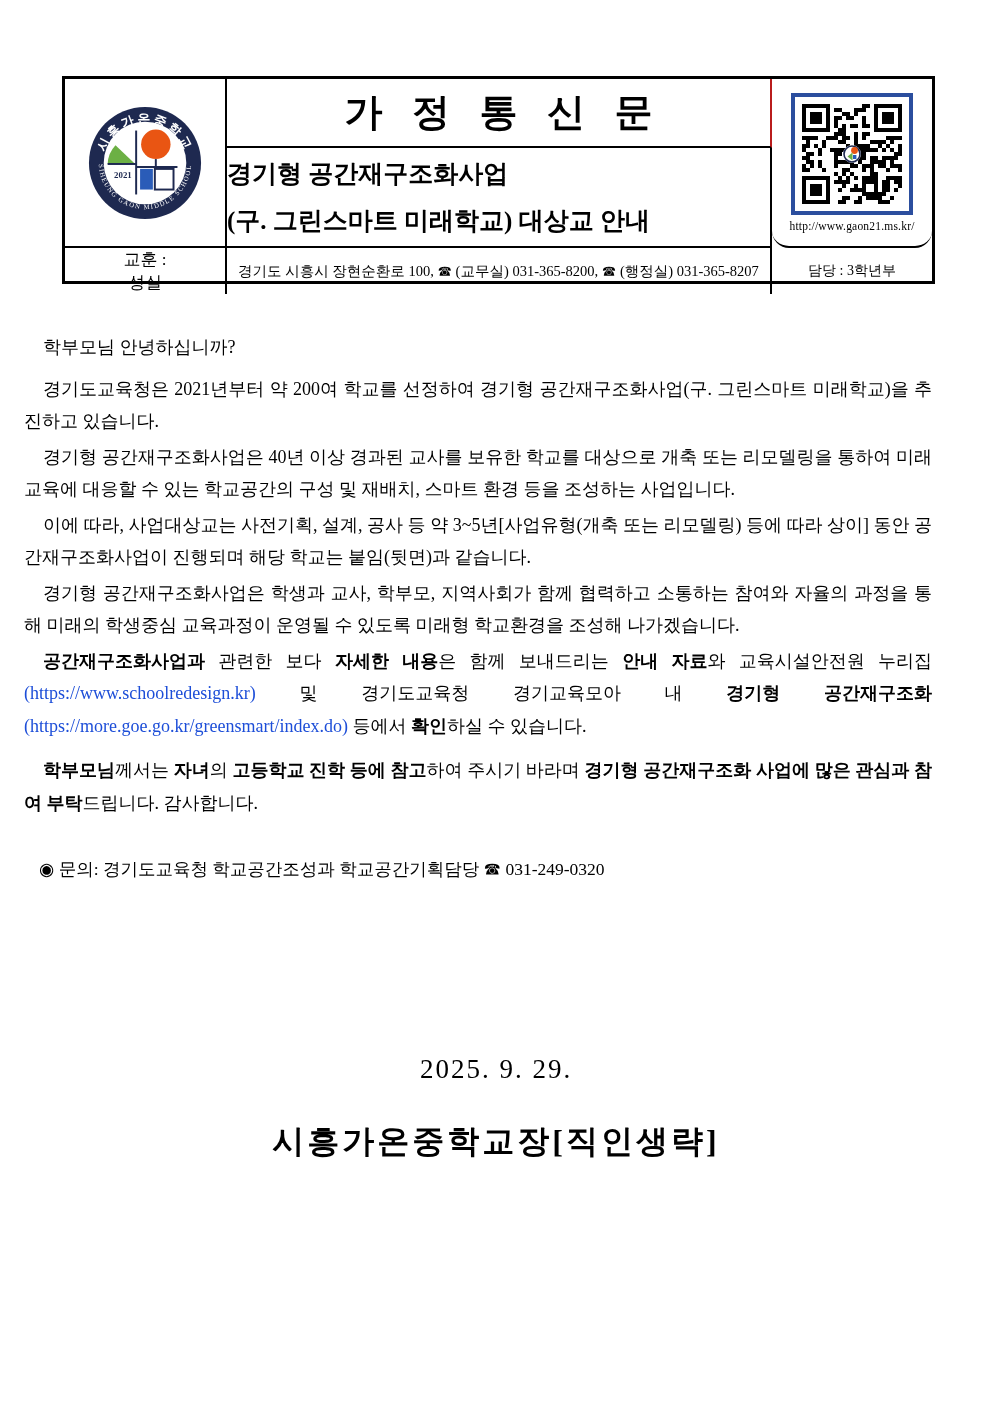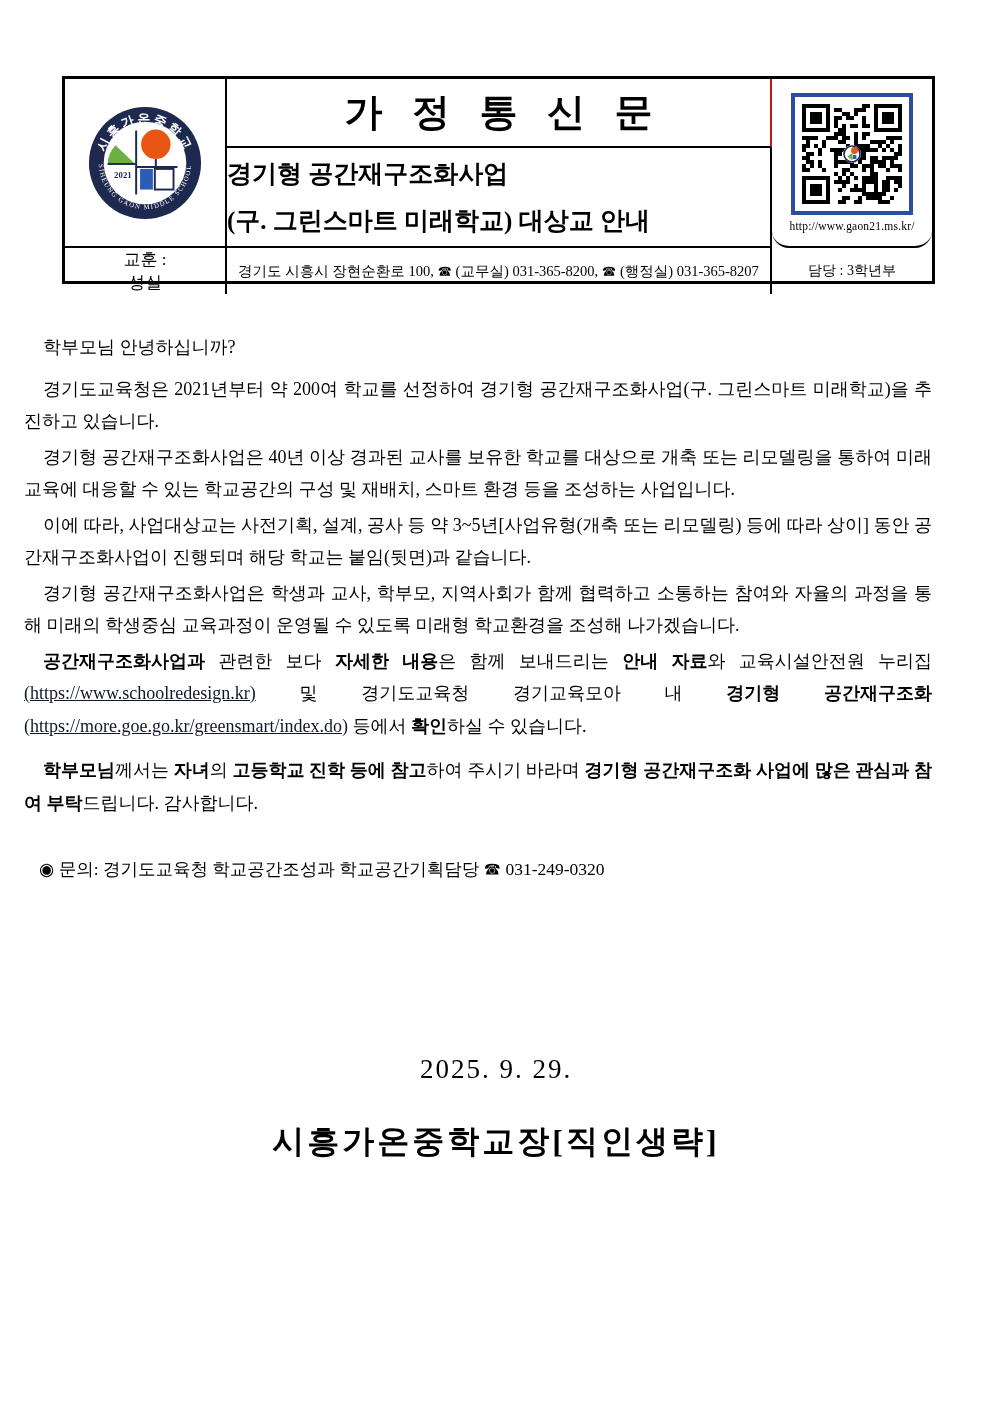--- a/index.html
+++ b/index.html
@@ -42,21 +42,21 @@
 
   
   .body-text {
     position:absolute; left:24px; top:331px; width:908px;
     font-size:18px; line-height:32.5px; text-align:justify;
   }
   .body-text p { text-indent:19px; margin-bottom:3px; }
   .body-text p:nth-child(2) { margin-top:9px; }
   .body-text p:nth-child(7) { margin-top:12px; }
   .b { font-weight:bold; }
-  a.doclink { color:#0f172a; text-decoration:underline; cursor:pointer; }
+  a.doclink { color:#1d4ed8; cursor:pointer; }
   .contact-line { margin-top:34px; font-size:17.5px; text-indent:15px; text-align:left; }
 
   
   .issue-date {
     position:absolute; top:1054px; left:0; width:100%;
     text-align:center; font-size:27px; letter-spacing:2px;
   }
   .signature {
     position:absolute; top:1120px; left:0; width:100%;
     text-align:center; font-size:32px; font-weight:bold; letter-spacing:3px;

